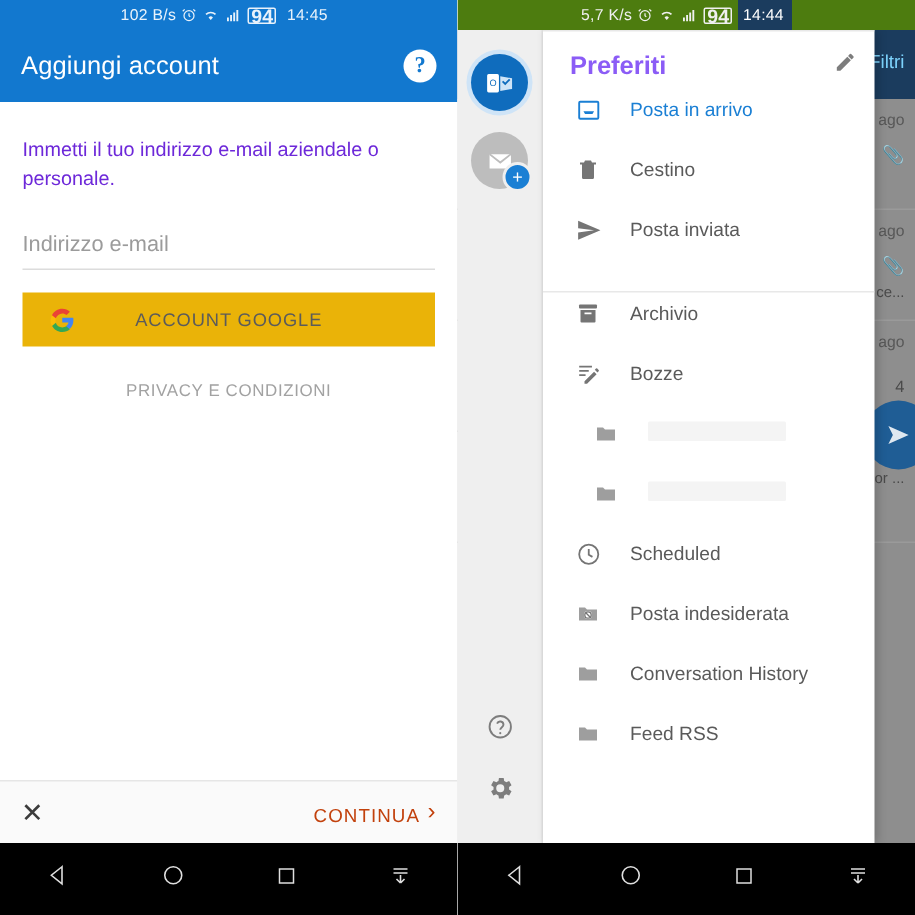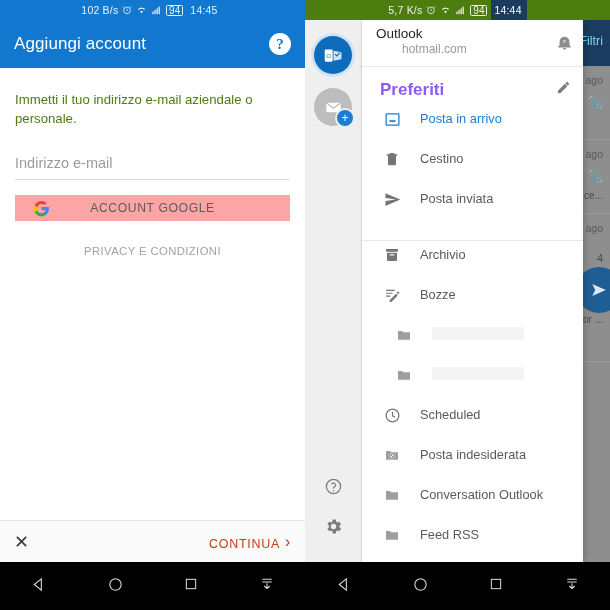--- a/index.html
+++ b/index.html
@@ -17,49 +17,49 @@
   .statusbar{
     height:20px;display:flex;align-items:center;justify-content:center;
     padding-right:6px;box-sizing:border-box;font-size:10.5px;letter-spacing:.2px;
   }
   .sb-left{background:#1278cf;color:#e9f2fb;}
   .sb-right{background:#4d7c0f;color:#f0f0f0;}
   .sb-items{display:flex;align-items:center;gap:4px;}
   .sb-ico{display:inline-flex;align-items:center;}
   .batt{
     border:1px solid currentColor;border-radius:1.5px;padding:0 1px;
-    font-size:10px;line-height:9px;min-width:13px;text-align:center;
+    font-size:13px;line-height:9px;min-width:13px;text-align:center;font-weight:bold;
   }
   .sb-time{margin-left:3px;}
   .sb-right .sb-time-wrap{background:#1b3c5e;color:#fff;padding:0 5px 0 3px;height:20px;
      display:flex;align-items:center;margin-right:-6px;}
 
   
   .appbar{
     background:#1278cf;height:48px;display:flex;align-items:center;
     padding:0 14px;box-sizing:border-box;justify-content:space-between;
   }
   .appbar-title{color:#fff;font-size:17px;font-weight:500;letter-spacing:.1px;}
   .help-badge{
     width:22px;height:22px;border-radius:50%;background:#fff;color:#1278cf;
     display:flex;align-items:center;justify-content:center;font-size:15px;
     font-weight:bold;font-family:"Liberation Serif",serif;line-height:1;
   }
   .intro{
-    padding:22px 15px 0 15px;font-size:13.2px;color:#4d7c0f;line-height:1.45;
+    padding:22px 15px 0 15px;font-size:13.2px;color:#6d28d9;line-height:1.45;
   }
   .field-wrap{padding:26px 15px 0 15px;}
   .field{
     width:100%;border:0;border-bottom:1px solid #dcdcdc;outline:none;
     font-size:14.5px;color:#555;padding:0 0 8px 0;background:transparent;
     font-family:"Liberation Sans", sans-serif;
   }
   .field::placeholder{color:#9b9b9b;}
   .gbtn{
-    margin:15px 15px 0 15px;height:26px;background:#fca5a5;border:0;width:calc(100% - 30px);
+    margin:15px 15px 0 15px;height:36px;background:#eab308;border:0;width:calc(100% - 30px);
     display:flex;align-items:center;cursor:pointer;position:relative;
   }
   .glogo{position:absolute;left:18px;display:flex;align-items:center;}
   .gbtn-label{
     flex:1;text-align:center;font-size:12.2px;color:#5b5b5b;letter-spacing:.6px;
     font-family:"Liberation Sans", sans-serif;
   }
   .privacy{
     margin-top:24px;text-align:center;font-size:11.3px;color:#a2a2a2;letter-spacing:.4px;
   }
@@ -328,30 +328,20 @@
           <span>
             <svg width="19" height="19" viewBox="0 0 24 24" fill="#7d7d7d">
                 <path d="M19.4 13a7.8 7.8 0 000-2l2.1-1.6-2-3.5-2.5 1a7.8 7.8 0 00-1.7-1l-.4-2.6h-4l-.4 2.6c-.6.2-1.2.6-1.7 1l-2.5-1-2 3.5L6.4 11a7.8 7.8 0 000 2l-2.1 1.6 2 3.5 2.5-1c.5.4 1.1.8 1.7 1l.4 2.6h4l.4-2.6c.6-.2 1.2-.6 1.7-1l2.5 1 2-3.5L19.4 13zM12 15.4A3.4 3.4 0 1115.4 12 3.4 3.4 0 0112 15.4z"></path>
               </svg>
           </span>
         </div>
       </div>
 
       <div class="drawer">
 
-        <div class="acct-head">
-          <div class="acct-name">Outlook</div>
-          <div class="acct-mail">hotmail.com</div>
-          <span class="bell">
-            <svg width="17" height="17" viewBox="0 0 24 24" fill="#8c8c8c">
-                <path d="M12 22a2.2 2.2 0 002.2-2.2H9.8A2.2 2.2 0 0012 22zm7-6v-5a7 7 0 10-14 0v5l-2 2v1h18v-1z"></path>
-                <text x="12" y="13" font-size="8" fill="#fff" text-anchor="middle" font-family="Liberation Sans,sans-serif">z</text>
-              </svg>
-          </span>
-        </div>
         <div class="sep"></div>
 
         <div class="sect-title">
           <span>Preferiti</span>
           <span class="pencil">
             <svg width="15" height="15" viewBox="0 0 24 24" fill="#7d7d7d">
                 <path d="M3 17.2V21h3.8L18 9.8 14.2 6 3 17.2zM20.7 7.1a1 1 0 000-1.4l-2.4-2.4a1 1 0 00-1.4 0l-1.9 1.9L18.8 9l1.9-1.9z"></path>
               </svg>
           </span>
         </div>
@@ -446,21 +436,21 @@
           </span>
           <span class="d-label">Posta indesiderata</span>
         </div>
 
         <div class="d-item">
           <span class="d-ico">
             <svg width="16" height="16" viewBox="0 0 24 24" fill="#9e9e9e">
                 <path d="M3 6h6l2 2h10v11H3z"></path>
               </svg>
           </span>
-          <span class="d-label">Conversation Outlook</span>
+          <span class="d-label">Conversation History</span>
         </div>
 
         <div class="d-item">
           <span class="d-ico">
             <svg width="16" height="16" viewBox="0 0 24 24" fill="#9e9e9e">
                 <path d="M3 6h6l2 2h10v11H3z"></path>
               </svg>
           </span>
           <span class="d-label">Feed RSS</span>
         </div>

